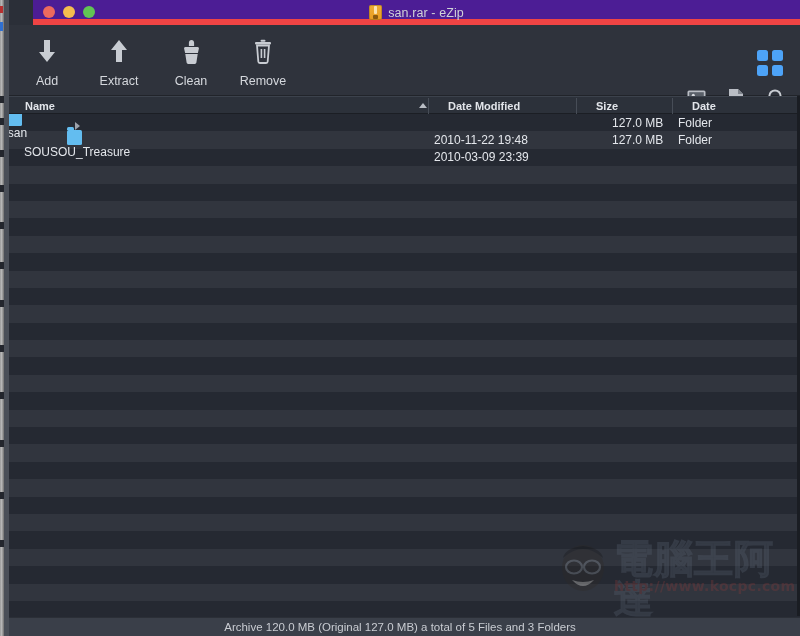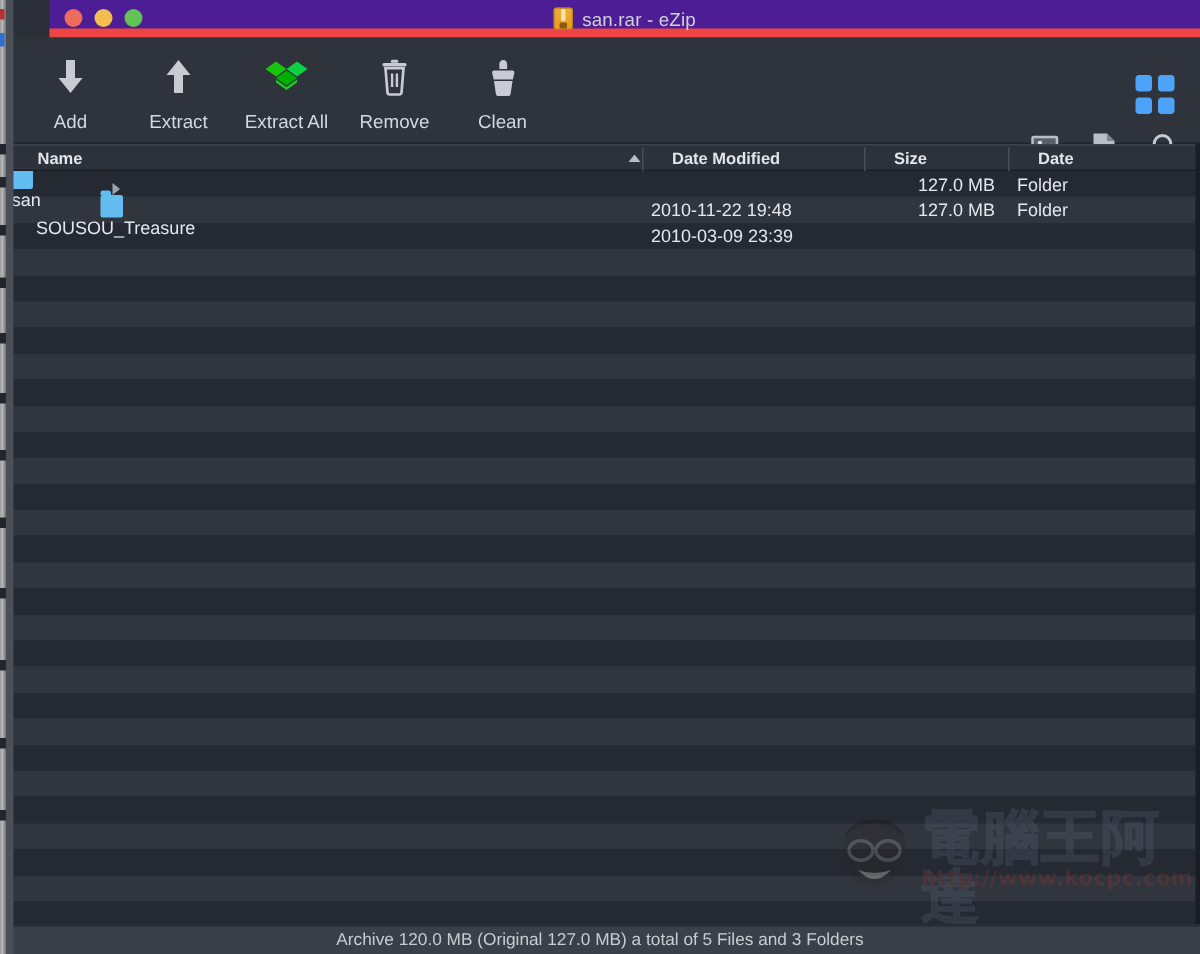--- a/index.html
+++ b/index.html
@@ -315,54 +315,43 @@
 
       <div class="tool">
         <span class="glyph">
           <svg width="24" height="26" viewBox="0 0 24 26">
             <path d="M12 1 L20 11 h-5 v12 H9 V11 H4 z" fill="#c8ccd2"></path>
           </svg>
         </span>
         <span class="label">Extract</span>
       </div>
 
+
       <div class="tool">
         <span class="glyph">
-          <svg width="30" height="26" viewBox="0 0 30 26">
-            <path d="M8 2 L15 7 L8 12 L1 7 z" fill="#16c60c"></path>
-            <path d="M22 2 L29 7 L22 12 L15 7 z" fill="#0ed145"></path>
-            <path d="M8 13 L15 8 L22 13 L15 18 z" fill="#00b000"></path>
-            <path d="M15 19 L22 14 L22 16 L15 21 L8 16 L8 14 z" fill="#18cc22"></path>
+          <svg width="24" height="26" viewBox="0 0 24 26">
+            <path d="M12.5 1 c1.6 0 2.6 1.2 2.6 2.7 l0 3.3 h-5.2 l0 -3.3 C9.9 2.2 10.9 1 12.5 1 z" fill="#c8ccd2"></path>
+            <path d="M6.4 8 h12.2 c.9 0 1.5 .8 1.3 1.6 l-1 4.4 H6.1 l-1 -4.4 C4.9 8.8 5.5 8 6.4 8 z" fill="#c8ccd2"></path>
+            <path d="M6.3 15 h12.4 l-1.3 8.6 c-.1 .8 -.8 1.4 -1.6 1.4 H9.2 c-.8 0 -1.5 -.6 -1.6 -1.4 z" fill="#c8ccd2"></path>
           </svg>
         </span>
-        <span class="label">Extract All</span>
+        <span class="label">Clean</span>
       </div>
 
       <div class="tool">
         <span class="glyph">
           <svg width="22" height="26" viewBox="0 0 22 26">
             <rect x="3" y="3" width="16" height="2.4" rx="1" fill="#c8ccd2"></rect>
             <rect x="8.5" y="0.8" width="5" height="2" rx="1" fill="#c8ccd2"></rect>
             <path d="M5 6.5 h12 l-1.3 16 a1.6 1.6 0 0 1 -1.6 1.5 H7.9 a1.6 1.6 0 0 1 -1.6 -1.5 z" fill="none" stroke="#c8ccd2" stroke-width="1.8"></path>
             <rect x="8.6" y="10" width="1.6" height="9" fill="#c8ccd2"></rect>
             <rect x="11.8" y="10" width="1.6" height="9" fill="#c8ccd2"></rect>
           </svg>
         </span>
         <span class="label">Remove</span>
-      </div>
-
-      <div class="tool">
-        <span class="glyph">
-          <svg width="24" height="26" viewBox="0 0 24 26">
-            <path d="M12.5 1 c1.6 0 2.6 1.2 2.6 2.7 l0 3.3 h-5.2 l0 -3.3 C9.9 2.2 10.9 1 12.5 1 z" fill="#c8ccd2"></path>
-            <path d="M6.4 8 h12.2 c.9 0 1.5 .8 1.3 1.6 l-1 4.4 H6.1 l-1 -4.4 C4.9 8.8 5.5 8 6.4 8 z" fill="#c8ccd2"></path>
-            <path d="M6.3 15 h12.4 l-1.3 8.6 c-.1 .8 -.8 1.4 -1.6 1.4 H9.2 c-.8 0 -1.5 -.6 -1.6 -1.4 z" fill="#c8ccd2"></path>
-          </svg>
-        </span>
-        <span class="label">Clean</span>
       </div>
 
     </div>
 
     <div class="grid-icon">
       <i></i>
         <i></i>
         <i></i>
         <i></i>
     </div>

